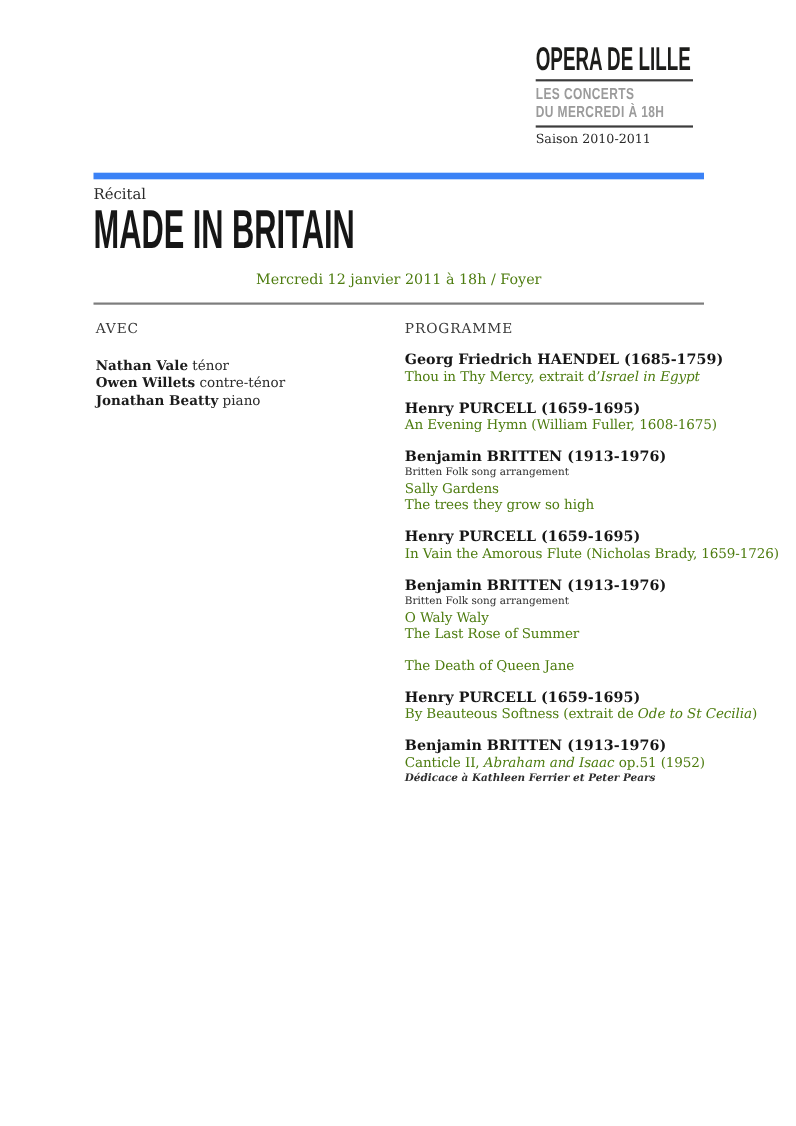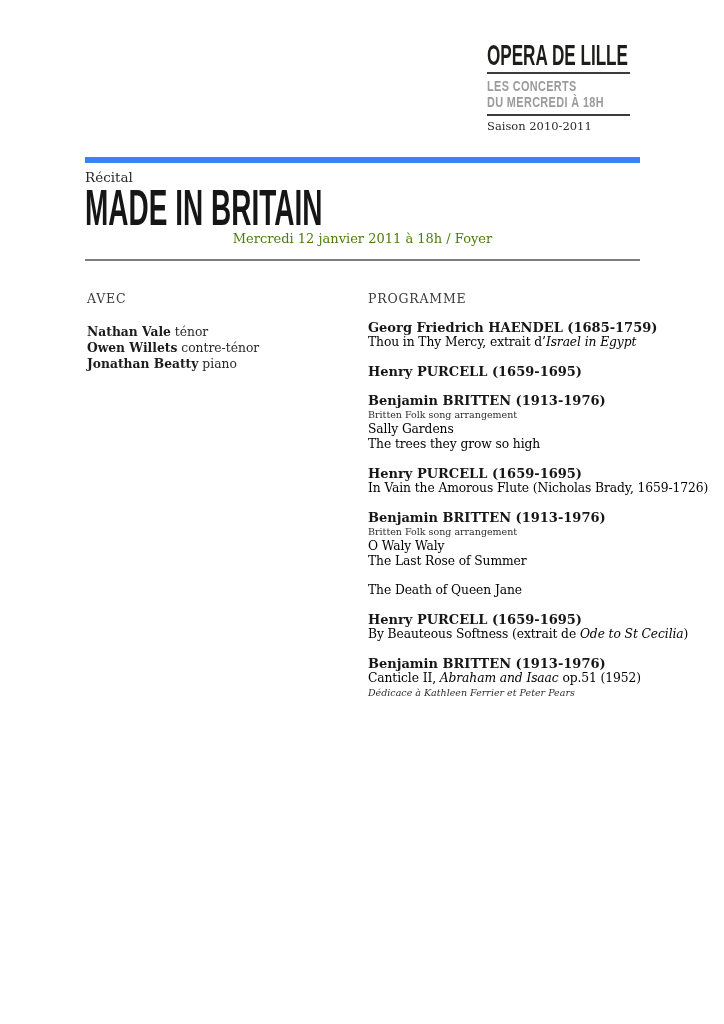--- a/index.html
+++ b/index.html
@@ -38,21 +38,21 @@
   }
 
   
   .title-block{
     position:absolute;left:85px;top:157px;width:555px;
     border-top:6px solid #3b82f6;border-bottom:2px solid #7d7d7d;
     padding:6px 0 11px 0;
   }
   .genre{font-size:13.5px;line-height:16px;color:#2a2a2a;}
   .event-title{
-    height:42px;margin:1px 0 2px 0;
+    height:42px;margin:1px 0 18px 0;
   }
   .event-title span{
     display:inline-block;white-space:nowrap;
     font-family:"Liberation Sans", sans-serif;font-weight:bold;
     font-size:50px;line-height:44px;color:#161616;
     transform:scaleX(0.56);transform-origin:left top;
   }
   .date-venue{font-size:13px;line-height:18px;color:#4d7c0f;text-align:center;}
 
   
@@ -63,23 +63,23 @@
   .performers-list{margin-top:18px;}
   .perf-row{font-size:12.3px;line-height:15px;}
   .perf-name{font-weight:bold;color:#1c1c1c;}
   .perf-role{color:#2a2a2a;}
 
   .programme{position:absolute;left:368px;top:291px;width:330px;}
   .programme-groups{margin-top:2px;}
   .group{margin-top:14px;}
   .composer{font-size:13px;line-height:15px;font-weight:bold;color:#161616;white-space:nowrap;}
   .note{font-size:9.5px;line-height:12px;color:#2e2e2e;margin:1px 0 1px 0;}
-  .work{font-size:12.3px;line-height:15px;color:#000000;white-space:nowrap;letter-spacing:-0.1px;}
+  .work{font-size:12.3px;line-height:15px;color:#4d7c0f;white-space:nowrap;letter-spacing:-0.1px;}
   .work .it{font-style:italic;}
-  .footnote{font-size:9.5px;line-height:12px;font-style:italic;color:#2e2e2e;margin-top:1px;}
+  .footnote{font-size:9.5px;line-height:12px;font-style:italic;color:#2e2e2e;margin-top:1px;font-weight:bold;}
 </style>
 </head>
 <body>
 
 <div class="page">
 
   <div class="brand-block">
     <span class="brand-name">OPERA DE LILLE</span>
     <hr class="brand-rule">
     <span class="series-line">LES CONCERTS</span>
@@ -107,20 +107,21 @@
 
   <div class="programme">
     <div class="col-heading">PROGRAMME</div>
     <div class="programme-groups">
         <div class="group">
           <div class="composer">Georg Friedrich HAENDEL (1685-1759)</div>
           <div class="work"><span>Thou in Thy Mercy, extrait d’</span><span class="it">Israel in Egypt</span></div>
         </div>
         <div class="group">
           <div class="composer">Henry PURCELL (1659-1695)</div>
+          <div class="work"><span>An Evening Hymn (William Fuller, 1608-1675)</span></div>
         </div>
         <div class="group">
           <div class="composer">Benjamin BRITTEN (1913-1976)</div>
           <div class="note">Britten Folk song arrangement</div>
           <div class="work"><span>Sally Gardens</span></div>
           <div class="work"><span>The trees they grow so high</span></div>
         </div>
         <div class="group">
           <div class="composer">Henry PURCELL (1659-1695)</div>
           <div class="work"><span>In Vain the Amorous Flute (Nicholas Brady, 1659-1726)</span></div>

